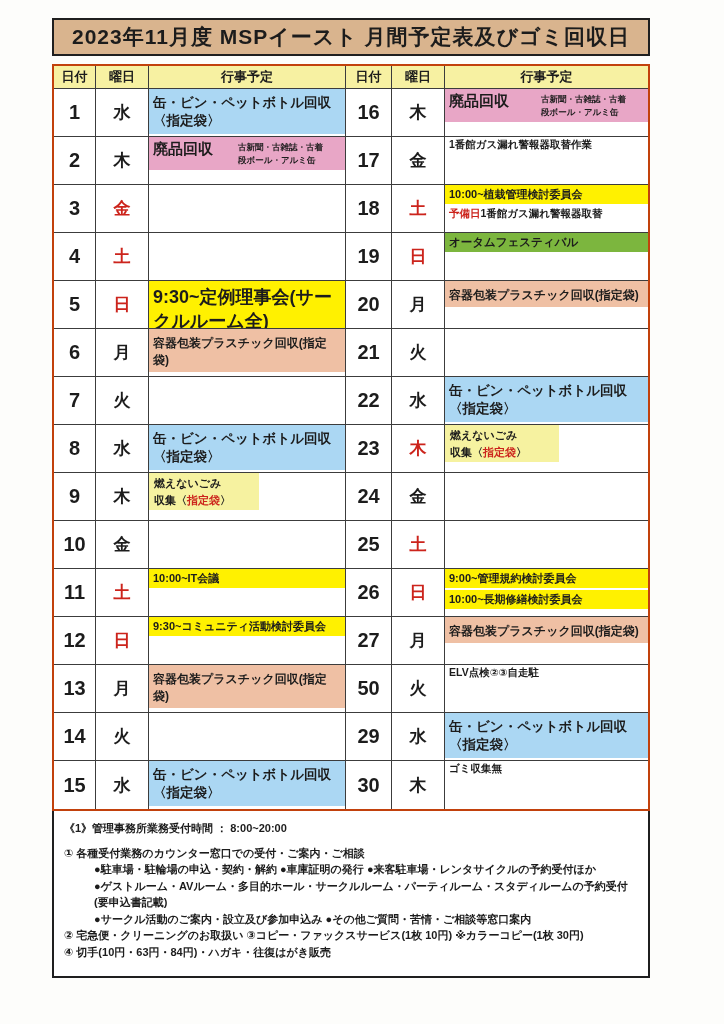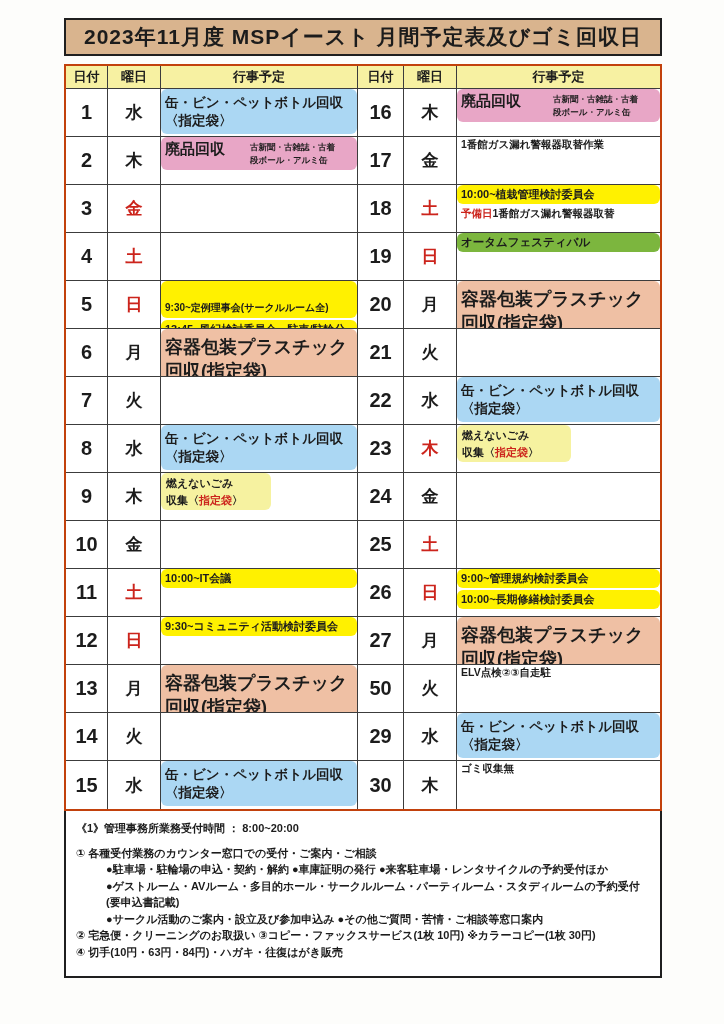--- a/index.html
+++ b/index.html
@@ -1,21 +1,21 @@
 <!DOCTYPE html>
 <html lang="ja" style="--tan-title: #d9b48e; --hdr-yellow: #f7f1a2; --blue: #abd7f3; --pink: #e8a6c6; --tan: #efc0a4; --yellow: #fff100; --paleyellow: #f6f2a0; --green: #7cb63e; --red: #cc241c;"><head>
 <meta charset="utf-8">
 <style>
   html,body{margin:0;padding:0;}
   body{
     width:724px;height:1024px;position:relative;background:#fdfdfb;
     font-family:"Liberation Sans","DejaVu Sans",sans-serif;color:#1c1c1c;
     -webkit-font-smoothing:antialiased;
   }
-  .sheet{position:absolute;left:64px;top:18px;width:598px;}
+  .sheet{position:absolute;left:52px;top:18px;width:598px;}
   .title{
     box-sizing:border-box;border:2px solid #1f1f1f;background:var(--tan-title);
     height:38px;display:flex;align-items:center;justify-content:center;
     font-size:21px;font-weight:bold;letter-spacing:1px;
   }
   .cal{
     box-sizing:border-box;margin-top:8px;border:2px solid #c2410c;background:#fff;
     display:grid;
     grid-template-columns:42px 53px 197px 46px 53px 1fr;
     grid-template-rows:23px repeat(15,48px);
@@ -28,28 +28,28 @@
   .cell.c4{border-left:1px solid #3c3c3c;margin-left:-1px;}
   .cell.lastrow{border-bottom:none;}
   .hcell{
     background:var(--hdr-yellow);display:flex;align-items:center;justify-content:center;
     font-size:13px;font-weight:bold;
   }
   .dcell{display:flex;align-items:center;justify-content:center;font-size:20px;font-weight:bold;}
   .wcell{display:flex;align-items:center;justify-content:center;font-size:17px;font-weight:bold;}
   .wcell.red{color:var(--red);}
   .ecell{display:flex;flex-direction:column;gap:2px;align-items:stretch;}
-  .ev{font-weight:bold;box-sizing:border-box;border-radius:6px;}
+  .ev{font-weight:bold;box-sizing:border-box;}
   .ev-blue{background:var(--blue);font-size:13.5px;padding:5px 4px 4px;}
-  .ev-tan{background:var(--tan);font-size:18px;padding:6px 4px 23px;}
+  .ev-tan{background:var(--tan);font-size:12px;padding:6px 4px 3px;}
   .ev-pink{background:var(--pink);display:flex;justify-content:space-between;padding:3px 22px 3px 4px;}
   .ev-pink .main{font-size:15px;}
   .ev-pink .side{font-size:8.5px;line-height:1.55;text-align:left;padding-top:1px;}
   .ev-yellow{background:var(--yellow);font-size:11px;padding:2px 4px;}
-  .ev-yellow.lg{font-size:10px;padding:20px 4px 3px;}
+  .ev-yellow.lg{font-size:18px;padding:4px 4px 3px;}
   .ev-green{background:var(--green);font-size:11.5px;padding:2px 4px;}
   .ev-pale{background:var(--paleyellow);width:56%;font-size:11px;line-height:1.5;padding:2px 5px;}
   .ev-text{font-size:10.5px;padding:1px 4px;}
   .red-txt{color:var(--red);}
   .notes{
     box-sizing:border-box;border:2px solid #1f1f1f;border-top:none;background:#fff;
     padding:9px 10px 16px;font-size:11px;font-weight:bold;line-height:1.5;
   }
   .note{white-space:pre-wrap;}
   .note.ind1{}

